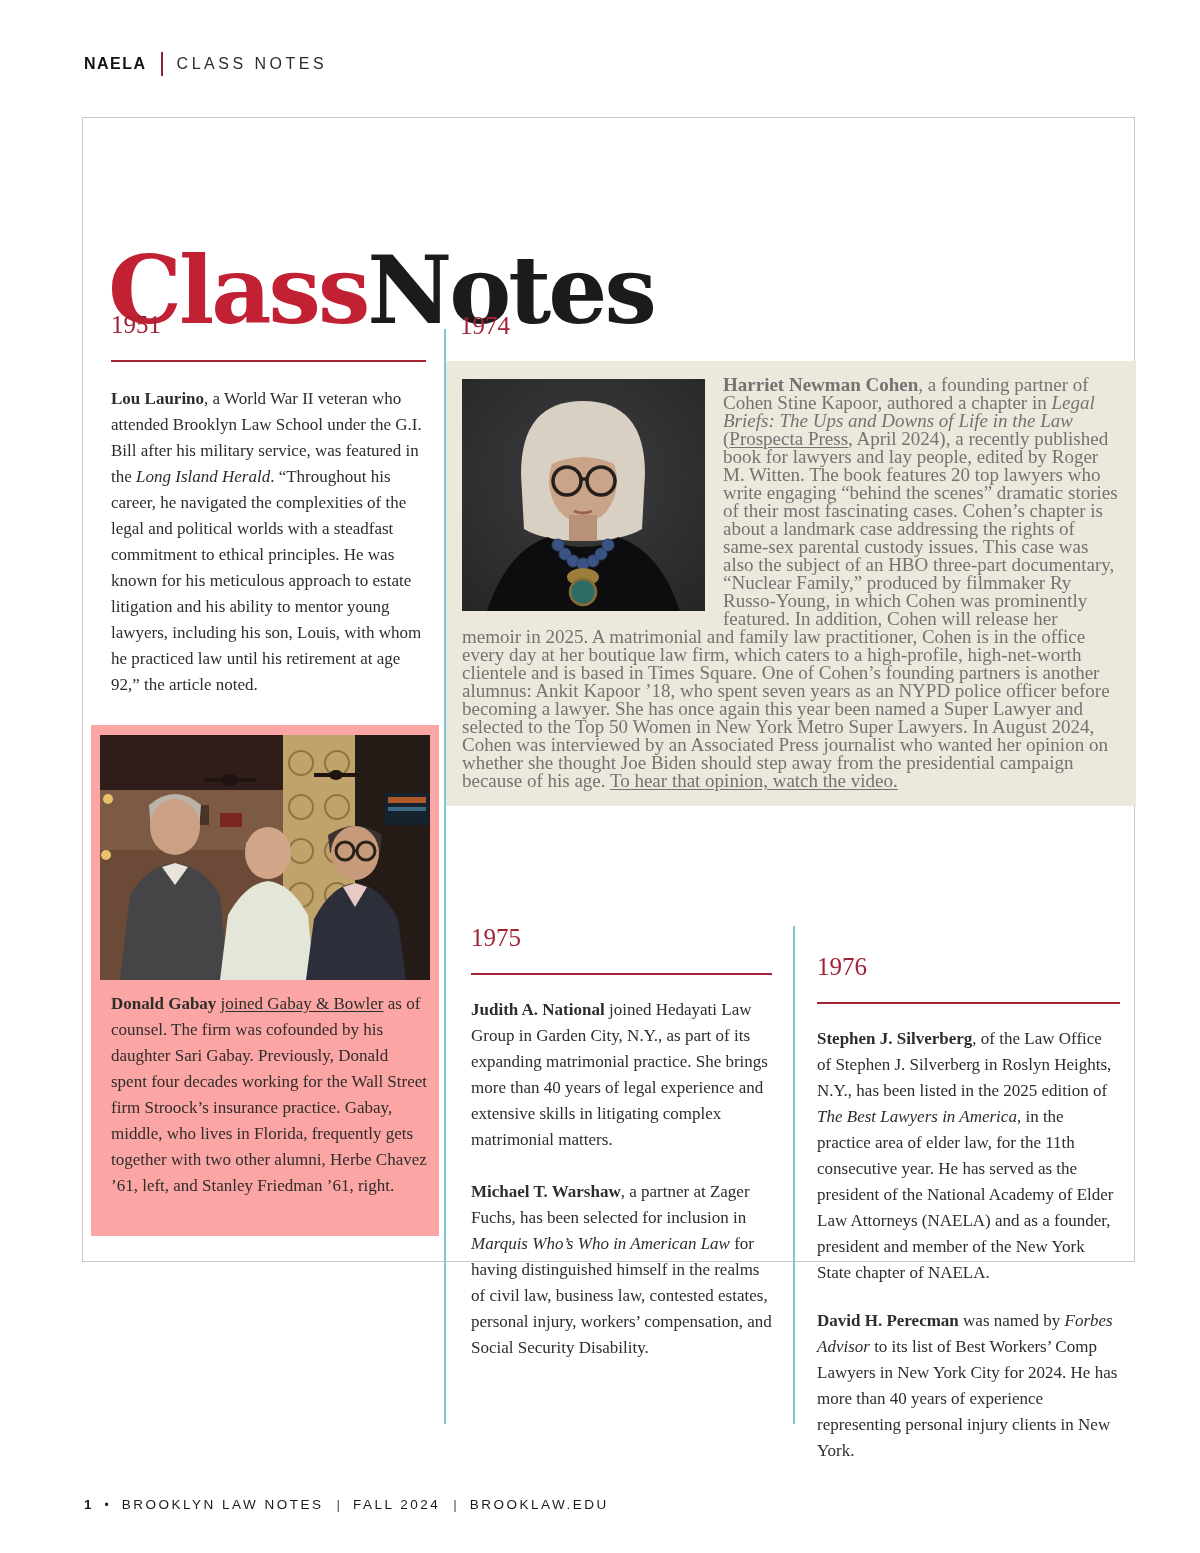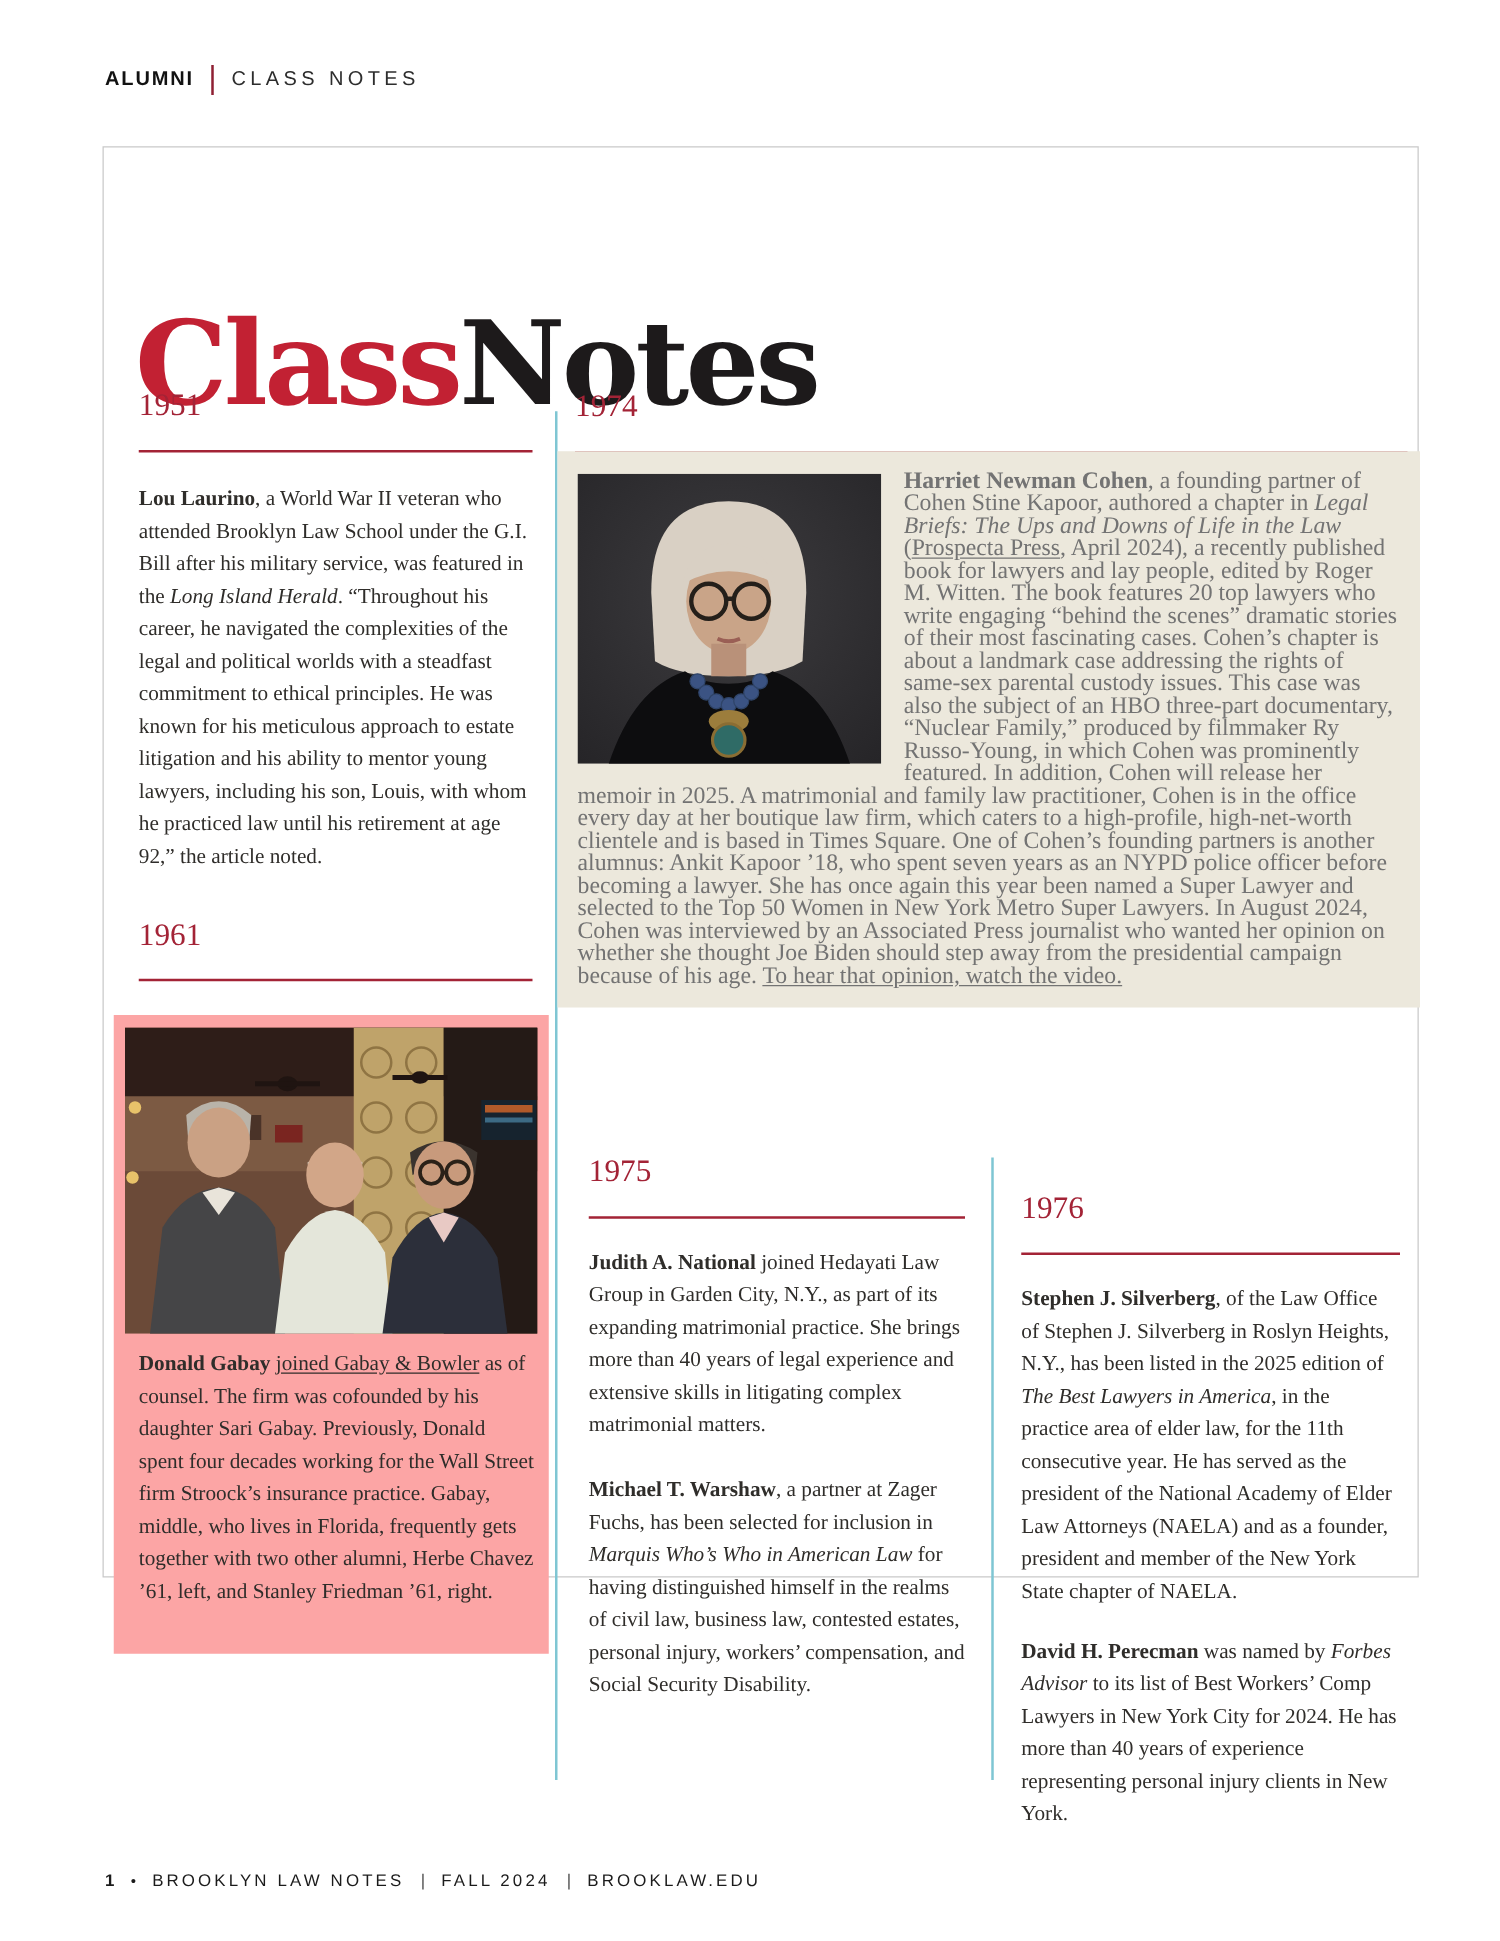--- a/index.html
+++ b/index.html
@@ -48,34 +48,33 @@
   
   .page-footer{position:absolute;left:84px;top:1497px;display:flex;align-items:center;gap:13px;font-family:"Liberation Sans",sans-serif;font-size:13.5px;letter-spacing:2.5px;color:#1b1b1b;}
   .footer-page{font-weight:700;letter-spacing:0;}
   .footer-bullet{font-size:12px;letter-spacing:0;}
   .footer-pipe{color:#4c4c4c;font-weight:300;letter-spacing:0;}
 </style>
 </head>
 <body>
 
 <div class="eyebrow">
-  <span class="eyebrow-section">ALUMNI</span>
+  <span class="eyebrow-section">NAELA</span>
   <span class="eyebrow-bar"></span>
   <span class="eyebrow-sub">CLASS NOTES</span>
 </div>
 
 <div class="content">
 
   <h1 class="page-title"><span class="title-red">Class</span><span class="title-black">Notes</span></h1>
 
   <div class="col-left">
     <div class="col-left-pad">
       <div class="year-head">1951</div>
       <p class="body-text para-1951"><span class="rb">Lou Laurino</span><span class="">, a World War II veteran who attended Brooklyn Law School under the G.I. Bill after his military service, was featured in the </span><span class="ri">Long Island Herald</span><span class="">. “Throughout his career, he navigated the complexities of the legal and political worlds with a steadfast commitment to ethical principles. He was known for his meticulous approach to estate litigation and his ability to mentor young lawyers, including his son, Louis, with whom he practiced law until his retirement at age 92,” the article noted.</span></p>
-      <div class="year-head head-1961">1961</div>
     </div>
     <div class="beige-left">
       <svg class="photo-group" viewBox="0 0 330 245" preserveAspectRatio="none">
         <rect x="0" y="0" width="330" height="245" fill="#6b4a38"></rect>
         <rect x="0" y="0" width="330" height="58" fill="#2e1d18"></rect>
         <rect x="0" y="55" width="330" height="60" fill="#7c5a43"></rect>
         <rect x="183" y="0" width="72" height="245" fill="#bfa36a"></rect>
         <g fill="none" stroke="#8f7443" stroke-width="2">
           <circle cx="201" cy="28" r="12"></circle>
             <circle cx="237" cy="28" r="12"></circle>

